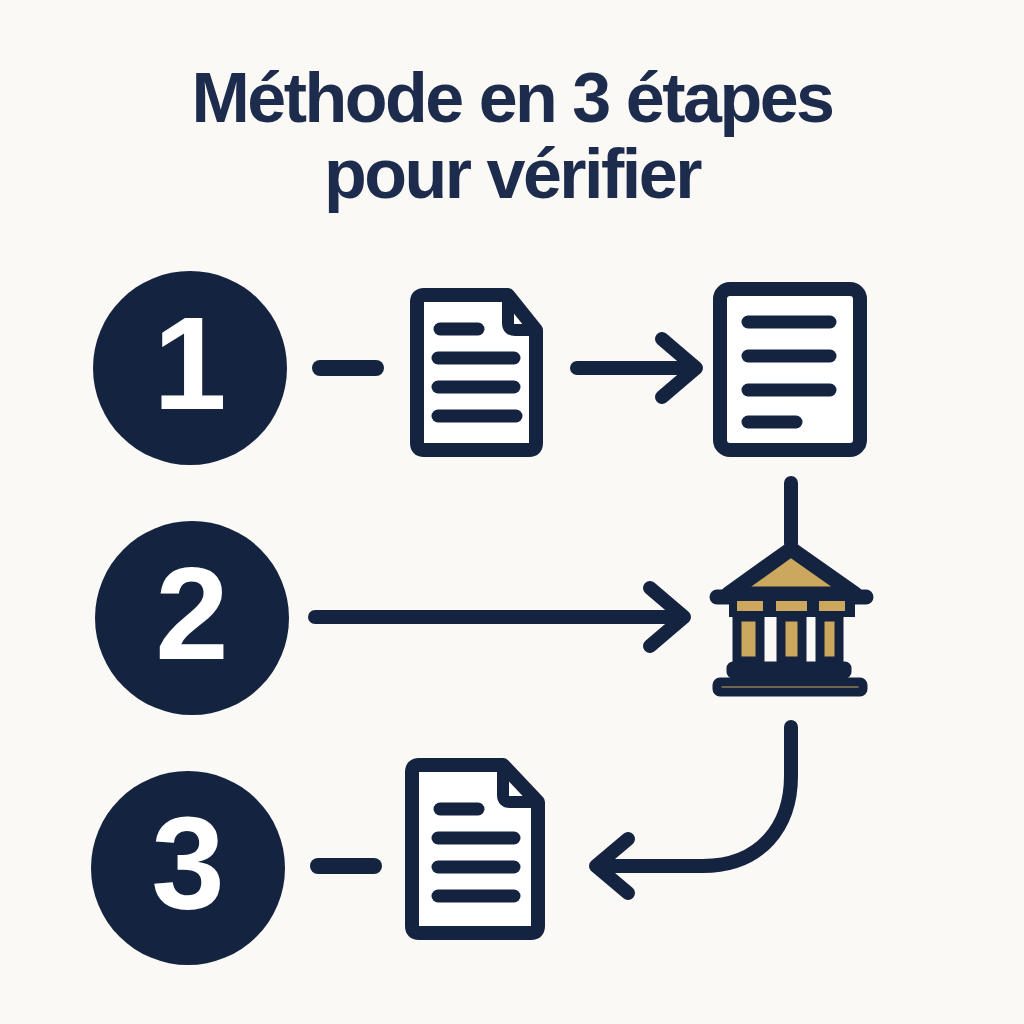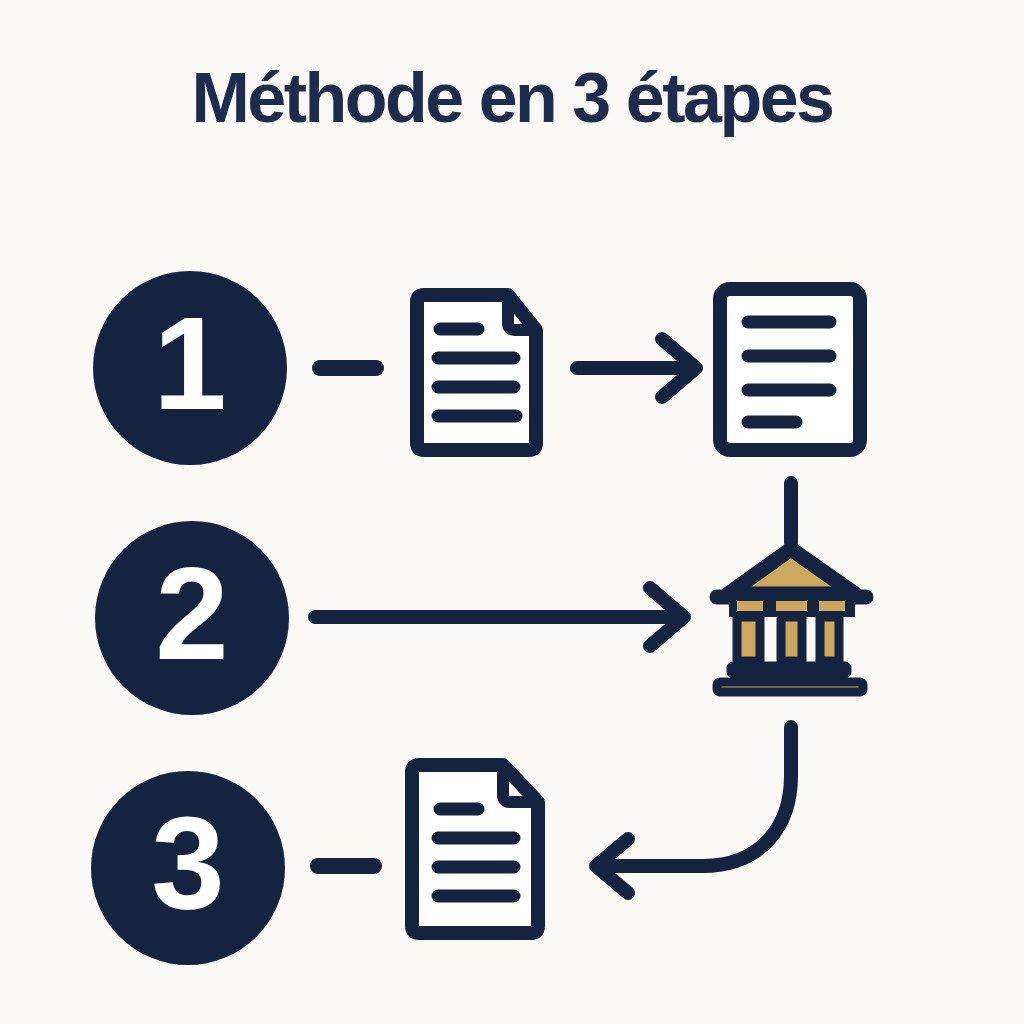--- a/index.html
+++ b/index.html
@@ -44,20 +44,21 @@
   .bank-frieze-bg{fill:var(--navy);}
   .bank-frieze-block{fill:var(--gold);}
 </style>
 </head>
 <body>
 
 <div class="canvas">
 
   <div class="title">
     <div>Méthode en 3 étapes</div>
+    <div>pour vérifier</div>
   </div>
 
   <div class="step-badge badge-1">
     <span>1</span>
   </div>
   <div class="step-badge badge-2">
     <span>2</span>
   </div>
   <div class="step-badge badge-3">
     <span>3</span>

